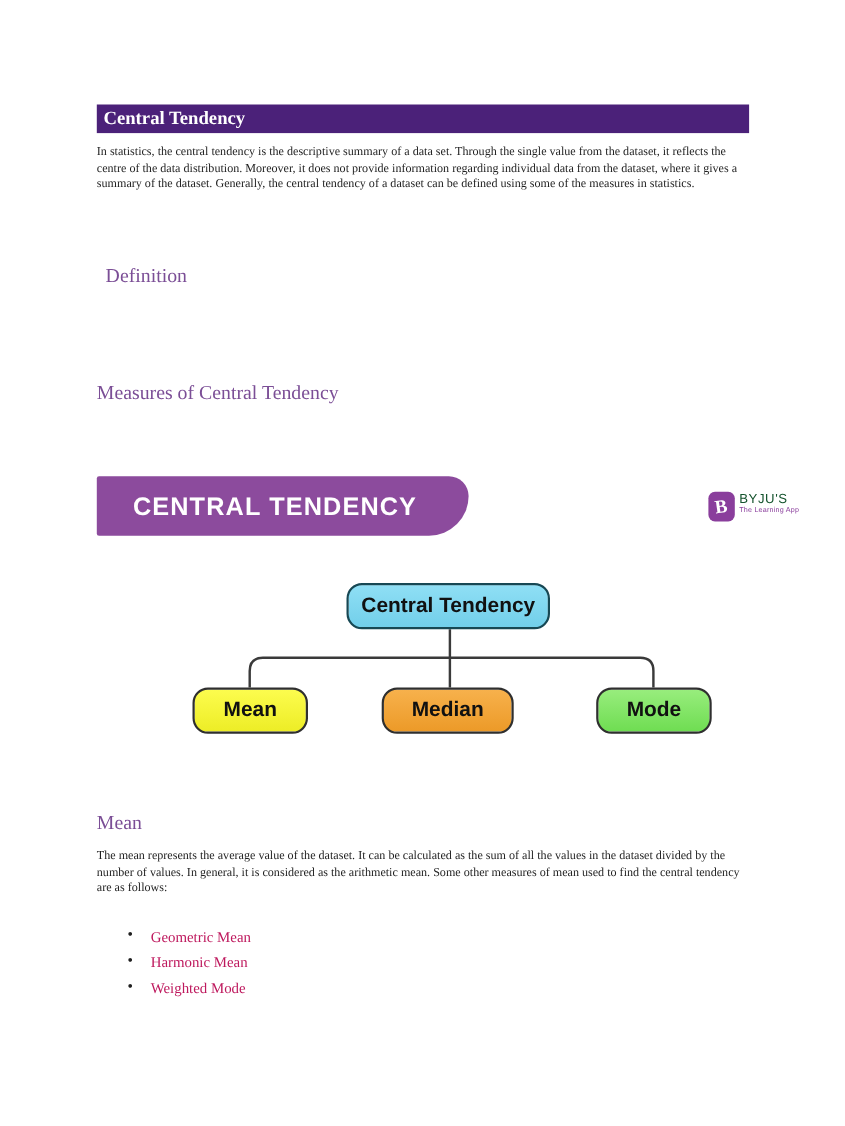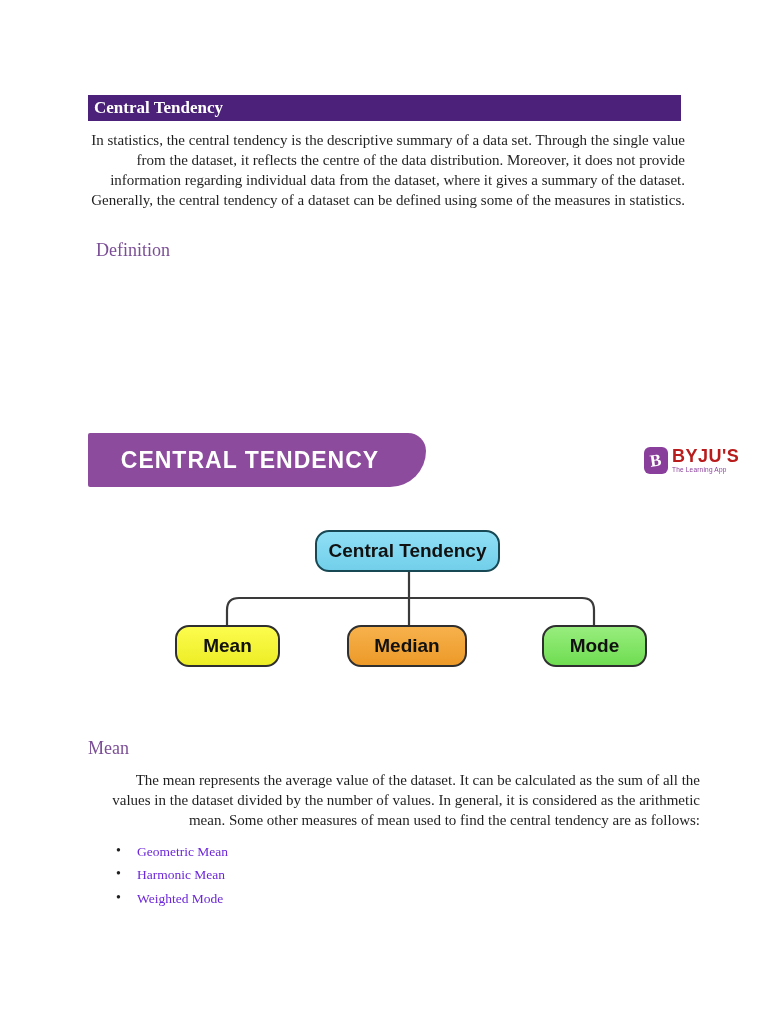--- a/index.html
+++ b/index.html
@@ -11,25 +11,25 @@
   .abs { position:absolute; }
 
   
   .title-bar {
     left:88px; top:95px; width:593px; height:26px;
     background:#4B2179; color:#ffffff;
     font-size:17px; font-weight:bold; line-height:25px; padding-left:6px;
   }
 
   
-  .para { font-size:15px; line-height:1.33; color:#1f1f1f;text-align:right; }
+  .para { font-size:11px; line-height:1.33; color:#1f1f1f; }
   .intro        { left:88px; top:131px; width:597px; }
   .def-body     { left:88px; top:272px; width:589px; }
   .measures-body{ left:88px; top:379px; width:570px; }
-  .mean-body    { left:88px; top:771px; width:592px;margin-left:20px; }
+  .mean-body    { left:88px; top:771px; width:592px; }
 
   
   .heading { font-size:18px; color:#7B4E96; font-weight:normal; }
   .h-definition { left:96px; top:240px; }
   .h-measures   { left:88px; top:347px; }
   .h-mean       { left:88px; top:738px; }
 
   .green-link { color:#84B450; text-decoration:none; cursor:pointer; }
 
   
@@ -49,22 +49,22 @@
   .logo { left:644px; top:447px; display:flex; align-items:flex-start; gap:4px; }
   .logo-badge {
     width:24px; height:27px; background:#8A3E9C; border-radius:6px;
     display:flex; align-items:center; justify-content:center;
     color:#ffffff; font-family:"Liberation Serif", serif;
     font-size:17px; font-weight:bold; transform:none;
   }
   .logo-badge span { display:block; transform:rotate(-8deg); }
   .logo-texts { display:flex; flex-direction:column; line-height:1; }
   .logo-brand {
-    font-family:"Liberation Sans", sans-serif; font-weight:bold;
-    font-size:18px; color:#b91c1c; letter-spacing:0.5px;
+    font-family:"Liberation Sans", sans-serif; font-weight:normal;
+    font-size:12px; color:#14532d; letter-spacing:0.5px;
   }
   .logo-tagline {
     font-family:"Liberation Sans", sans-serif; font-size:6.5px;
     color:#8A3E9C; margin-top:2px; letter-spacing:0.2px;
   }
 
   
   .diagram { left:0; top:520px; width:768px; height:155px; }
   .dg-svg { position:absolute; left:0; top:0; }
   .node {
@@ -86,37 +86,38 @@
   }
   .node-mode {
     left:542px; top:105px; width:105px; height:42px; font-size:19px;
     background:linear-gradient(#98ED7D,#6FDD52); border:2px solid #2f2f2f;
   }
 
   
   .bullets { left:110px; top:843px; list-style:none; }
   .bullets li {
     position:relative; padding-left:27px; font-size:13.5px;
-    line-height:1.33; margin-bottom:5.5px; color:#6d28d9;
+    line-height:1.33; margin-bottom:5.5px; color:#be185d;
   }
   .bullets li::before {
     content:"•"; position:absolute; left:6px; top:-1px; font-size:14px; color:#1f1f1f;
   }
 </style>
 </head>
 <body>
 
 <div class="page">
 
   <div class="abs title-bar">Central Tendency</div>
 
   <p class="abs para intro">In statistics, the central tendency is the descriptive summary of a data set. Through the single value from the dataset, it reflects the centre of the data distribution. Moreover, it does not provide information regarding individual data from the dataset, where it gives a summary of the dataset. Generally, the central tendency of a dataset can be defined using some of the measures in statistics.</p>
 
   <h2 class="abs heading h-definition">Definition</h2>
 
+  <h2 class="abs heading h-measures">Measures of Central Tendency</h2>
 
   <div class="abs banner">
     <span class="banner-text">CENTRAL TENDENCY</span>
   </div>
 
   <div class="abs logo">
     <div class="logo-badge">
         <span>B</span>
       </div>
     <div class="logo-texts">

